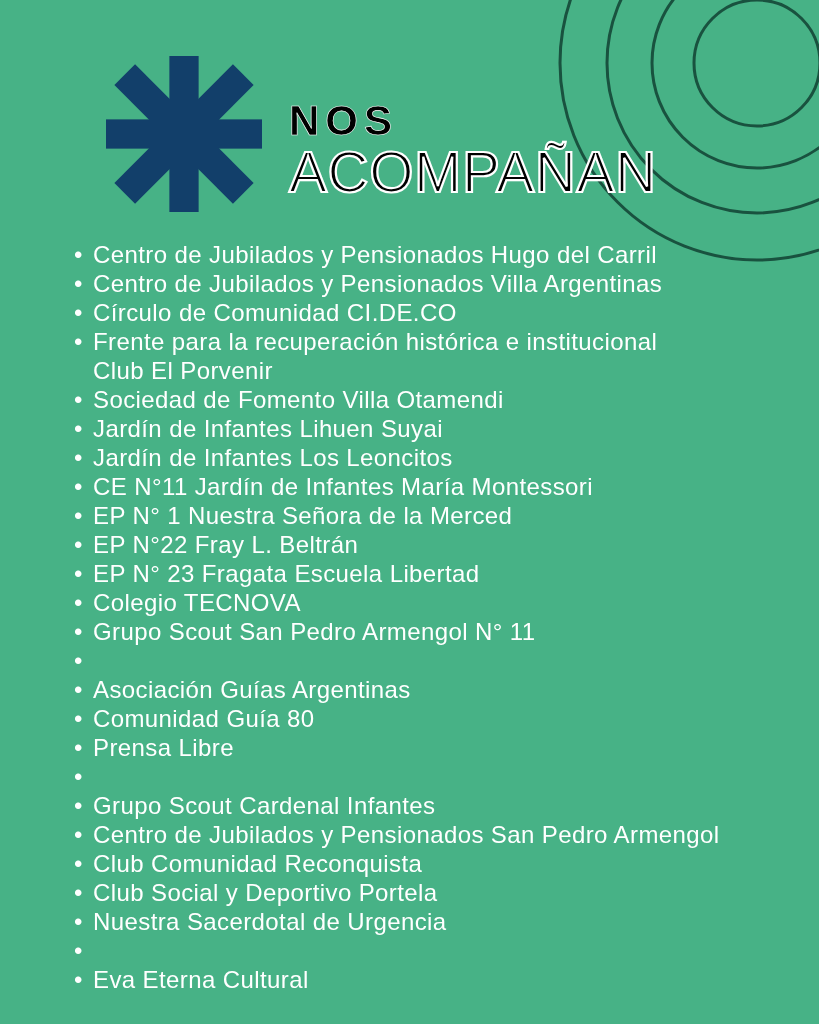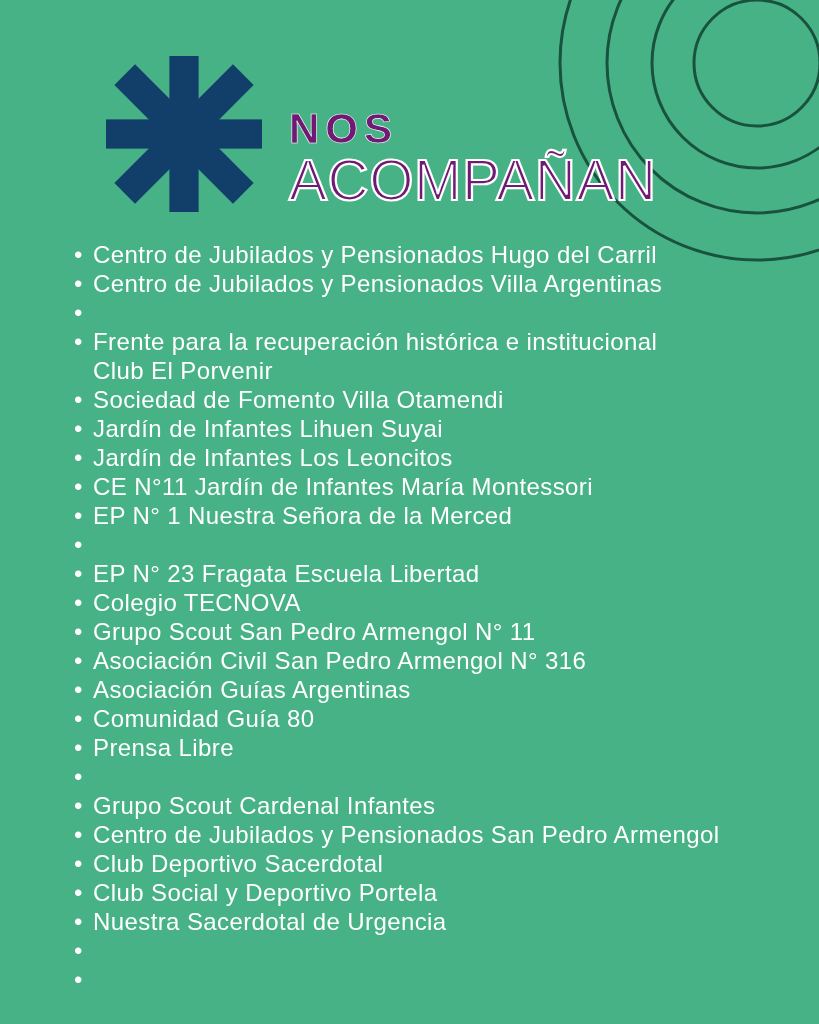--- a/index.html
+++ b/index.html
@@ -19,22 +19,22 @@
     left: 0; top: 0; width: 819px; height: 1024px;
     pointer-events: none;
   }
   .logo {
     position: absolute;
     left: 106px; top: 55px;
     width: 156px; height: 158px;
   }
   .title {
     position: absolute;
-    left: 289px; top: 106px;
-    color: #701a75;
+    left: 289px; top: 98px;
+    color: #000000;
   }
   .title-line1 {
     font-size: 42px;
     font-weight: bold;
     letter-spacing: 6px;
     line-height: 46px;
     -webkit-text-stroke: 0.6px #ffffff;
   }
   .title-line2 {
     font-size: 57px;
@@ -93,20 +93,21 @@
     <li>
         <span class="dot">•</span>
         <span class="txt">Centro de Jubilados y Pensionados Hugo del Carril</span>
       </li>
     <li>
         <span class="dot">•</span>
         <span class="txt">Centro de Jubilados y Pensionados Villa Argentinas</span>
       </li>
     <li>
         <span class="dot">•</span>
+        <span class="txt">Círculo de Comunidad CI.DE.CO</span>
       </li>
     <li>
         <span class="dot">•</span>
         <span class="txt">Frente para la recuperación histórica e institucional
 Club El Porvenir</span>
       </li>
     <li>
         <span class="dot">•</span>
         <span class="txt">Sociedad de Fomento Villa Otamendi</span>
       </li>
@@ -121,36 +122,36 @@
     <li>
         <span class="dot">•</span>
         <span class="txt">CE N°11  Jardín de Infantes María Montessori</span>
       </li>
     <li>
         <span class="dot">•</span>
         <span class="txt">EP N° 1 Nuestra Señora de la Merced</span>
       </li>
     <li>
         <span class="dot">•</span>
+        <span class="txt">EP N°22  Fray L. Beltrán</span>
       </li>
     <li>
         <span class="dot">•</span>
         <span class="txt">EP N° 23 Fragata Escuela Libertad</span>
       </li>
     <li>
         <span class="dot">•</span>
         <span class="txt">Colegio TECNOVA</span>
       </li>
     <li>
         <span class="dot">•</span>
         <span class="txt">Grupo Scout San Pedro Armengol N° 11</span>
       </li>
     <li>
         <span class="dot">•</span>
-        <span class="txt">Asociación Civil San Pedro Armengol N° 316</span>
       </li>
     <li>
         <span class="dot">•</span>
         <span class="txt">Asociación Guías Argentinas</span>
       </li>
     <li>
         <span class="dot">•</span>
         <span class="txt">Comunidad Guía 80</span>
       </li>
     <li>
@@ -163,31 +164,32 @@
     <li>
         <span class="dot">•</span>
         <span class="txt">Grupo Scout Cardenal Infantes</span>
       </li>
     <li>
         <span class="dot">•</span>
         <span class="txt">Centro de Jubilados y Pensionados San Pedro Armengol</span>
       </li>
     <li>
         <span class="dot">•</span>
-        <span class="txt">Club Deportivo Sacerdotal</span>
+        <span class="txt">Club Comunidad Reconquista</span>
       </li>
     <li>
         <span class="dot">•</span>
         <span class="txt">Club Social y Deportivo Portela</span>
       </li>
     <li>
         <span class="dot">•</span>
         <span class="txt">Nuestra Sacerdotal de Urgencia</span>
       </li>
     <li>
         <span class="dot">•</span>
       </li>
     <li>
         <span class="dot">•</span>
+        <span class="txt">Eva Eterna Cultural</span>
       </li>
   </ul>
 
 </div>
 
 </body></html>

